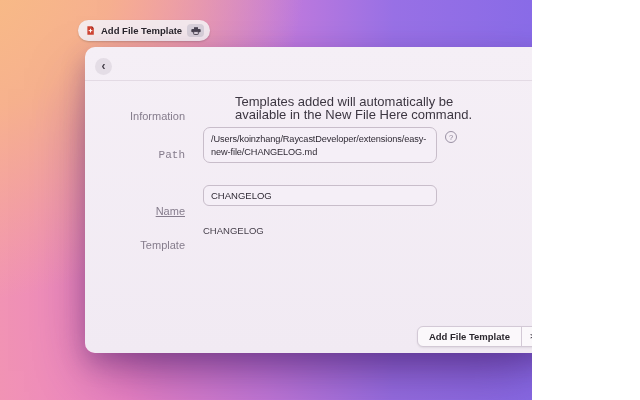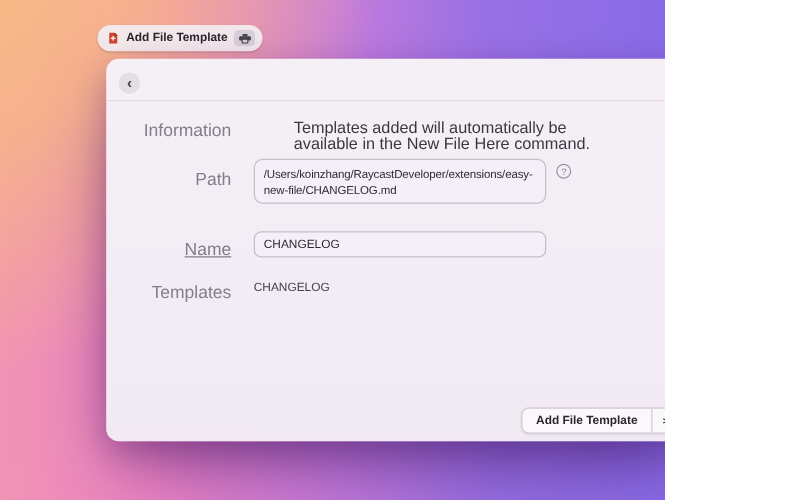--- a/index.html
+++ b/index.html
@@ -44,23 +44,23 @@
 
   .form-row {
     position:absolute; left:0; width:100%;
     display:grid; grid-template-columns:100px 1fr; column-gap:18px;
   }
   .row-info { top:48px; }
   .row-path { top:80px; }
   .row-name { top:138px; }
   .row-ext  { top:177px; }
   .f-label {
-    font-size:14px; color:#857c8c; text-align:right; padding-top:1px; white-space:nowrap;
+    font-size:11px; color:#857c8c; text-align:right; padding-top:1px; white-space:nowrap;margin-top:14px;
   }
-  .row-path .f-label { padding-top:8px; }
+  .row-path .f-label { padding-top:8px;font-family:Liberation Mono, monospace; }
   .row-name .f-label { padding-top:6px;text-decoration:underline; }
   .f-desc {
     font-size:13px; color:#3c3641; line-height:13px; max-width:268px; letter-spacing:0;margin-left:32px;
   }
   .f-textarea {
     width:234px; height:36px; resize:none; overflow:hidden;
     background:#f5eff7; border:1px solid #c8bdca; border-radius:7px;
     font-family:inherit; font-size:9.2px; letter-spacing:-0.1px; color:#2f2a34;
     line-height:13px; padding:5px 5px 0 7px; outline:none;
   }
@@ -143,21 +143,21 @@
     </div>
 
     <div class="form-row row-name">
       <span class="f-label">Name</span>
       <div>
         <input class="f-input" spellcheck="false" value="CHANGELOG" style="">
       </div>
     </div>
 
     <div class="form-row row-ext">
-      <span class="f-label">Templates</span>
+      <span class="f-label">Template</span>
       <span class="f-static">CHANGELOG</span>
     </div>
 
     <div class="action-btn">
       <span class="action-label">Add File Template</span>
       <span class="action-key">&gt;_</span>
     </div>
 
   </div>
 </div>

